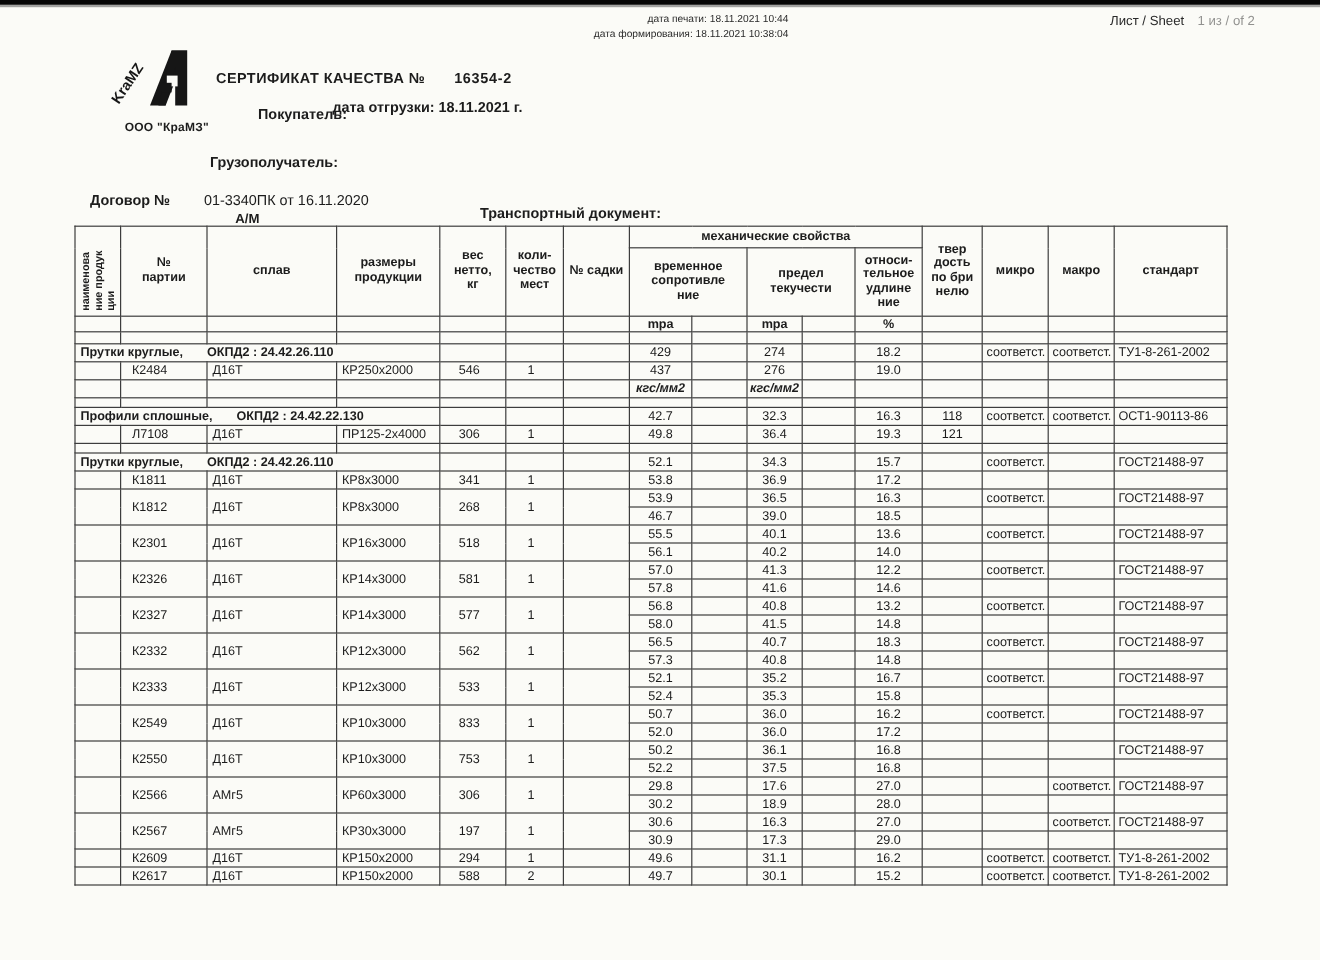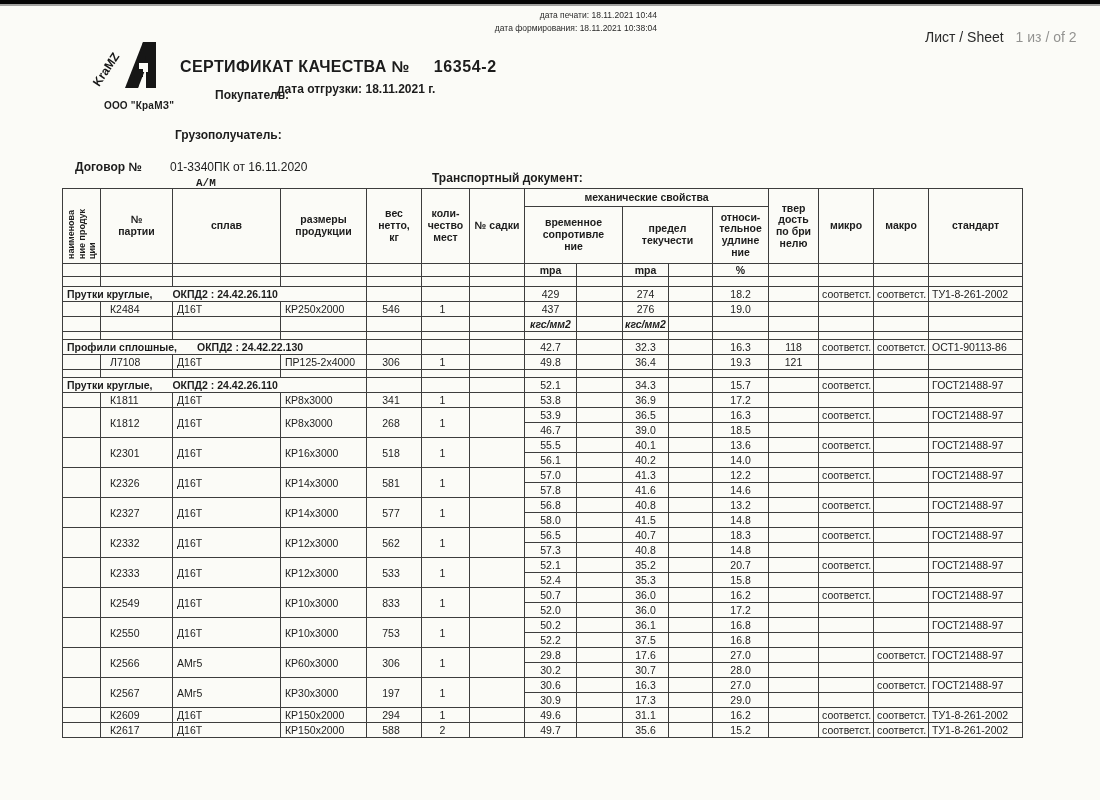--- a/index.html
+++ b/index.html
@@ -9,37 +9,37 @@
     background:#fbfbf7;
     font-family:"Liberation Sans", sans-serif;
     color:#1c1c1c;
     overflow:hidden;
   }
   .scan-edge { position:absolute; top:0; left:0; width:1100px; height:4px; background:#050505; }
   .scan-edge2 { position:absolute; top:4px; left:0; width:1100px; height:2px; background:#4a4a4a; opacity:.5; }
 
   
   .meta-dates { position:absolute; left:452px; top:9px; width:205px; font-size:8.5px; text-align:right; line-height:13px; color:#2a2a2a; }
-  .sheet-info { position:absolute; left:925px; top:12px; font-size:14px; color:#2a2a2a;margin-top:17px; }
+  .sheet-info { position:absolute; left:925px; top:12px; font-size:11px; color:#2a2a2a; }
   .sheet-info .v { margin-left:8px; }
 
   
   .logo-block { position:absolute; left:74px; top:36px; width:130px; text-align:center; }
   .logo-caption { font-size:10px; font-weight:bold; margin-top:-2px; letter-spacing:.2px; }
 
   
-  .doc-title { position:absolute; left:180px; top:58px; font-size:16px; font-weight:bold; letter-spacing:.4px; display:flex; }
+  .doc-title { position:absolute; left:180px; top:58px; font-size:12px; font-weight:bold; letter-spacing:.4px; display:flex; }
   .doc-title .num { margin-left:24px; letter-spacing:.6px; }
   .ship-date { position:absolute; left:277px; top:82px; font-size:12px; font-weight:bold; }
   .buyer { position:absolute; left:215px; top:88px; font-size:12px; font-weight:bold; }
   .consignee { position:absolute; left:175px; top:128px; font-size:12px; font-weight:bold; }
   .contract-label { position:absolute; left:63px; top:160px; font-size:12px; font-weight:bold;margin-left:12px; }
   .contract-value { position:absolute; left:170px; top:160px; font-size:12px; }
-  .transport-mode { position:absolute; left:196px; top:177px; font-size:11px; font-weight:bold;font-family:Liberation Mono, monospace; }
-  .transport-doc { position:absolute; left:432px; top:171px; font-size:12px; font-weight:bold; }
+  .transport-mode { position:absolute; left:196px; top:177px; font-size:11px; font-weight:bold; }
+  .transport-doc { position:absolute; left:400px; top:171px; font-size:12px; font-weight:bold; }
 
   
   table.cert { position:absolute; left:62px; top:188px; width:960px; border-collapse:collapse; table-layout:fixed; }
   .cert td, .cert th { border:1px solid #3d3d3d; overflow:hidden; vertical-align:middle; }
   .cert th { font-size:10.5px; font-weight:bold; text-align:center; line-height:1.12; white-space:pre-line; padding:1px; }
   .cert thead tr.h1 { height:18px; }
   .cert thead tr.h2 { height:57px; }
   th.product-th { position:relative; }
   .vert { position:absolute; left:50%; top:50%; transform:translate(-50%,-50%) rotate(-90deg); width:66px; font-size:9px; font-weight:bold; line-height:1.18; text-align:left; white-space:pre-line; }
   .cert tbody td { height:15px; font-size:10.5px; text-align:center; padding:0 1px; }
@@ -493,21 +493,21 @@
         <td class="al pl8" rowspan="2">К2333</td>
         <td class="al pl4" rowspan="2">Д16Т</td>
         <td class="al pl4" rowspan="2">КР12х3000</td>
         <td class="ar" rowspan="2">533</td>
         <td class="ar" rowspan="2">1</td>
         <td rowspan="2"></td>
         <td>52.1</td>
         <td></td>
         <td>35.2</td>
         <td></td>
-        <td>20.7</td>
+        <td>16.7</td>
         <td></td>
         <td class="txt">соответст.</td>
         <td class="txt"></td>
         <td class="txt std">ГОСТ21488-97</td>
       </tr>
       <tr>
         <td>52.4</td>
         <td></td>
         <td>35.3</td>
         <td></td>
@@ -589,21 +589,21 @@
         <td></td>
         <td>27.0</td>
         <td></td>
         <td class="txt"></td>
         <td class="txt">соответст.</td>
         <td class="txt std">ГОСТ21488-97</td>
       </tr>
       <tr>
         <td>30.2</td>
         <td></td>
-        <td>30.7</td>
+        <td>18.9</td>
         <td></td>
         <td>28.0</td>
         <td></td>
         <td class="txt"></td>
         <td class="txt"></td>
         <td class="txt std"></td>
       </tr>
       <tr>
         <td rowspan="2"></td>
         <td class="al pl8" rowspan="2">К2567</td>
@@ -654,21 +654,21 @@
       <tr>
         <td rowspan="1"></td>
         <td class="al pl8" rowspan="1">К2617</td>
         <td class="al pl4" rowspan="1">Д16Т</td>
         <td class="al pl4" rowspan="1">КР150х2000</td>
         <td class="ar" rowspan="1">588</td>
         <td class="ar" rowspan="1">2</td>
         <td rowspan="1"></td>
         <td>49.7</td>
         <td></td>
-        <td>35.6</td>
+        <td>30.1</td>
         <td></td>
         <td>15.2</td>
         <td></td>
         <td class="txt">соответст.</td>
         <td class="txt">соответст.</td>
         <td class="txt std">ТУ1-8-261-2002</td>
       </tr>
     </tbody>
 </table>
 

